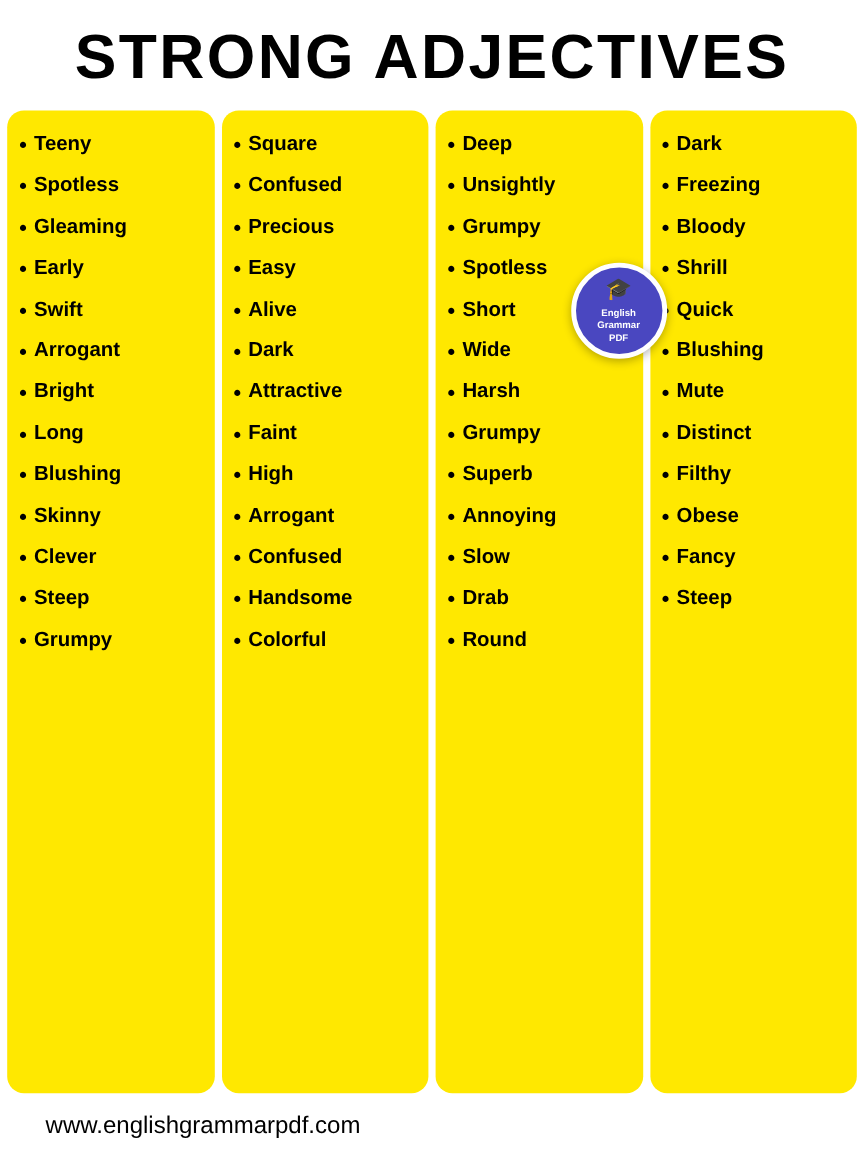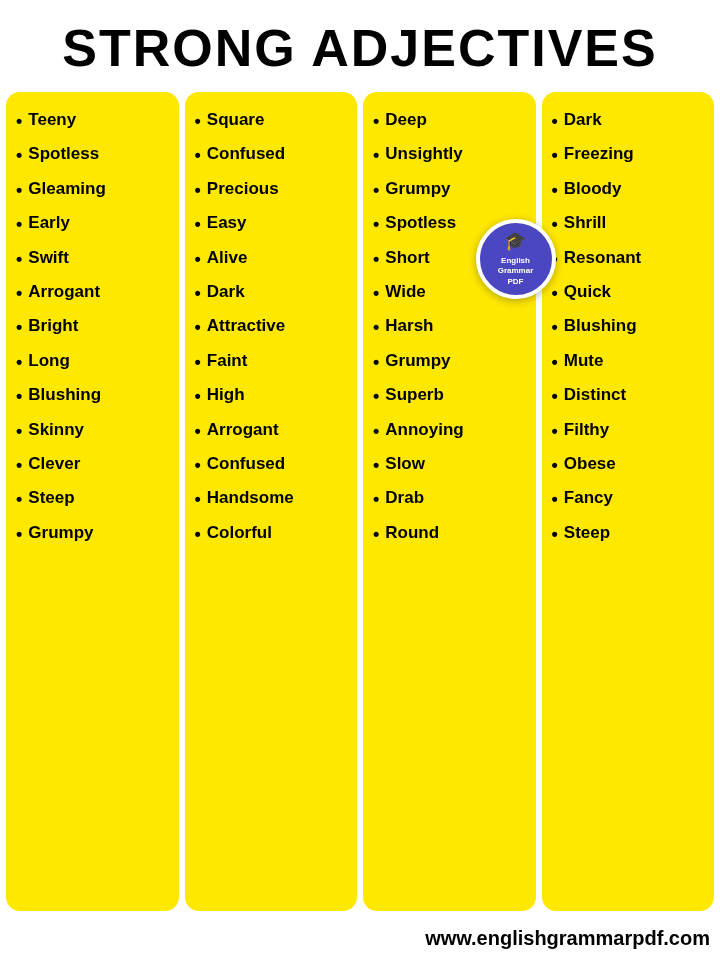--- a/index.html
+++ b/index.html
@@ -50,25 +50,26 @@
       line-height: 1.3;
     }
     .bullet {
       color: #000;
       font-size: 18px;
       flex-shrink: 0;
       margin-top: 1px;
     }
     .footer {
       background: #fff;
-      text-align: right;
+      text-align: left;
       padding: 10px;
       font-size: 20px;
-      font-weight: 700;
+      font-weight: 400;
       color: #000;
+      margin-left: 28px;
     }
     .badge {
       position: absolute;
       right: -30px;
       top: 50%;
       transform: translateY(-50%);
       width: 80px;
       height: 80px;
       background: #4a47c0;
       border-radius: 50%;
@@ -278,24 +279,20 @@
       <div class="word-item">
         <span class="bullet">•</span>
         <span>Bloody</span>
       </div>
       <div class="word-item">
         <span class="bullet">•</span>
         <span>Shrill</span>
       </div>
       <div class="word-item">
         <span class="bullet">•</span>
-        <span>Resonant</span>
-      </div>
-      <div class="word-item">
-        <span class="bullet">•</span>
         <span>Quick</span>
       </div>
       <div class="word-item">
         <span class="bullet">•</span>
         <span>Blushing</span>
       </div>
       <div class="word-item">
         <span class="bullet">•</span>
         <span>Mute</span>
       </div>

